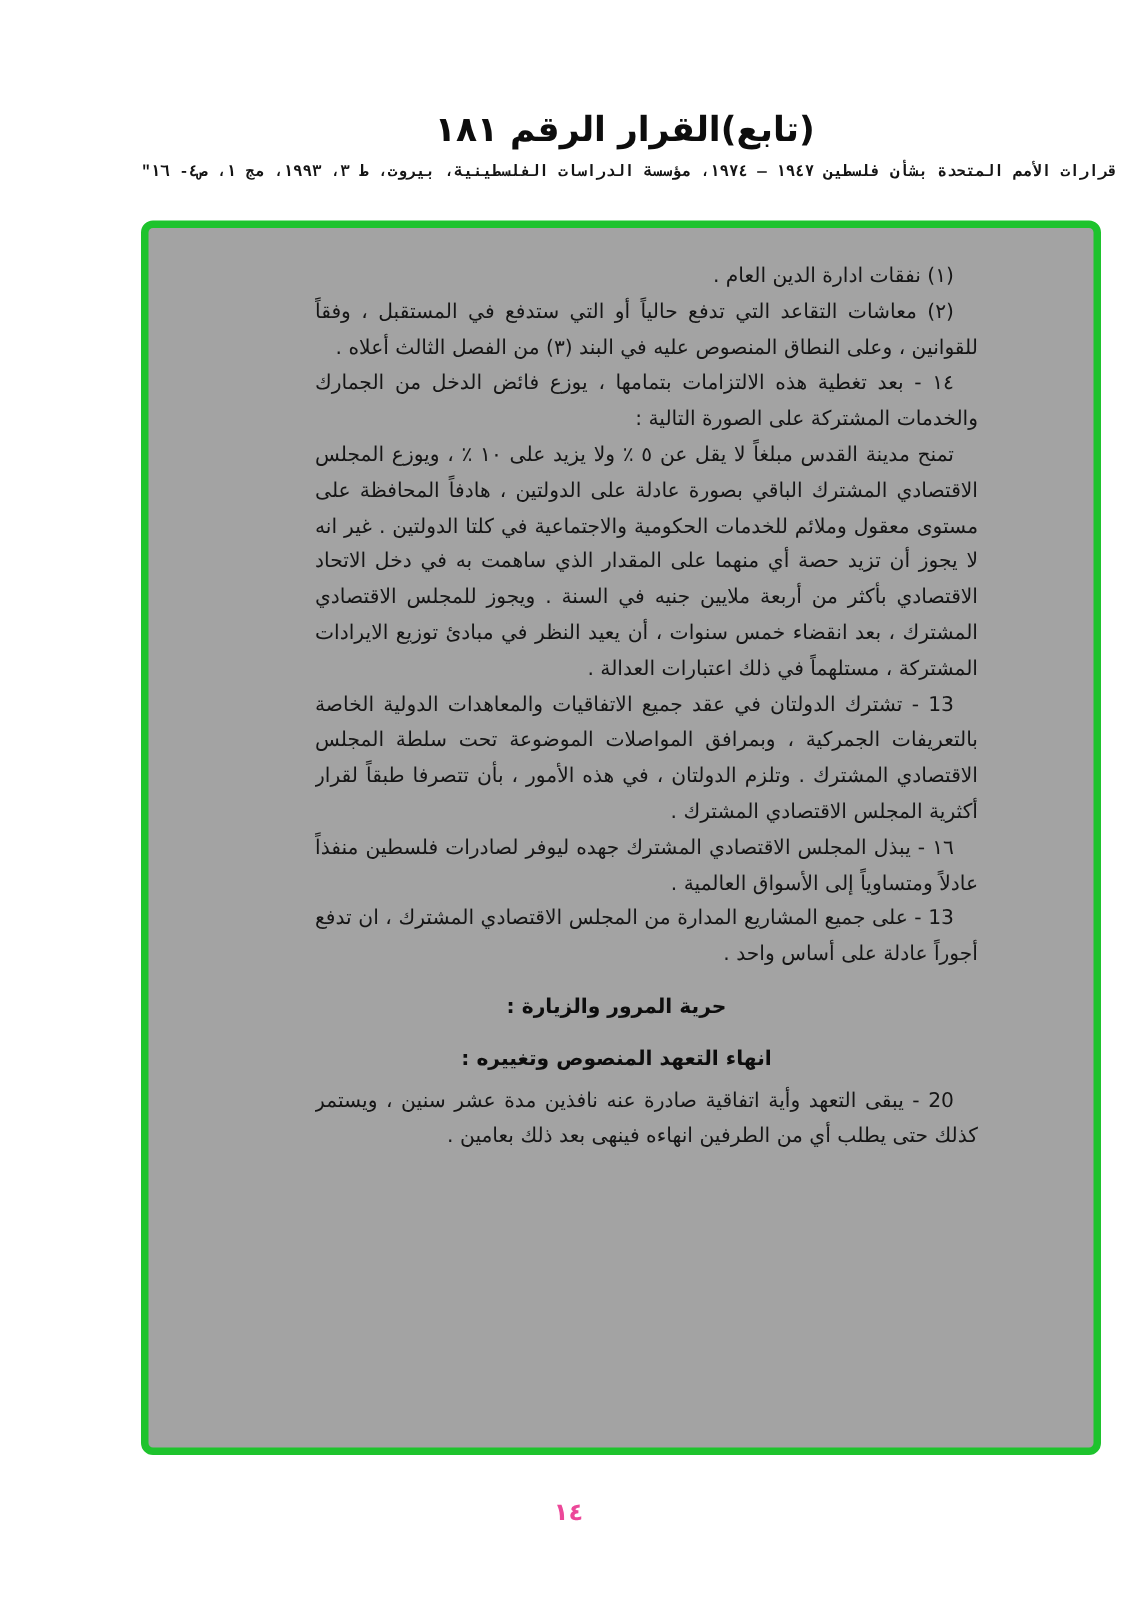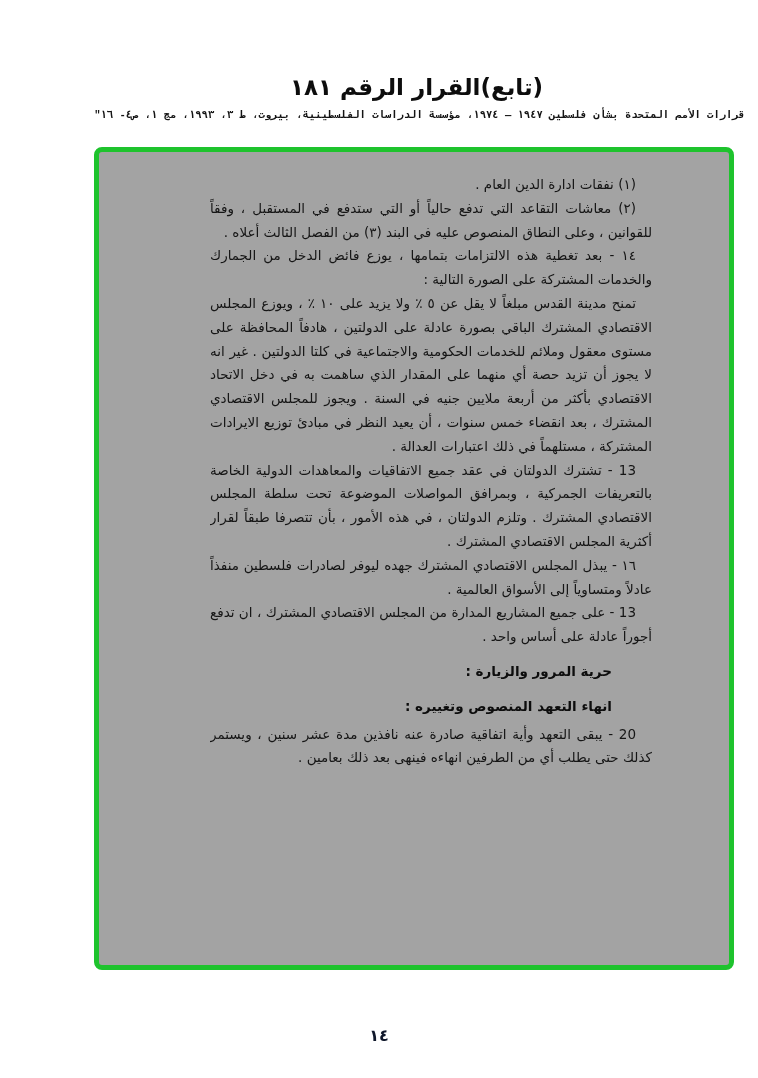--- a/index.html
+++ b/index.html
@@ -65,34 +65,33 @@
     color: #151515;
   }
   .text-col p {
     margin: 0;
     text-indent: 16px;
   }
   .section-heading {
     margin: 11px 40px 4px 0;
     font-size: 13.5px;
     font-weight: bold;
-    text-align: right;
+    text-align: center;
     text-indent: 0;
     color: #0d0d0d;
   }
   .page-number {
     position: absolute;
     top: 998px;
     left: 0;
     right: 0;
     text-align: center;
     font-size: 16px;
     font-weight: bold;
-    color: #0f172a;
-    margin-top: 28px;
+    color: #ec4899;
   }
 </style>
 </head>
 <body>
 
 <div class="page">
 
   <h1 class="doc-title">(تابع)القرار الرقم ١٨١</h1>
 
   <div class="citation-line">قرارات الأمم المتحدة بشأن فلسطين ١٩٤٧ — ١٩٧٤، مؤسسة الدراسات الفلسطينية، بيروت، ط ٣، ١٩٩٣، مج ١، ص٤- ١٦"</div>

